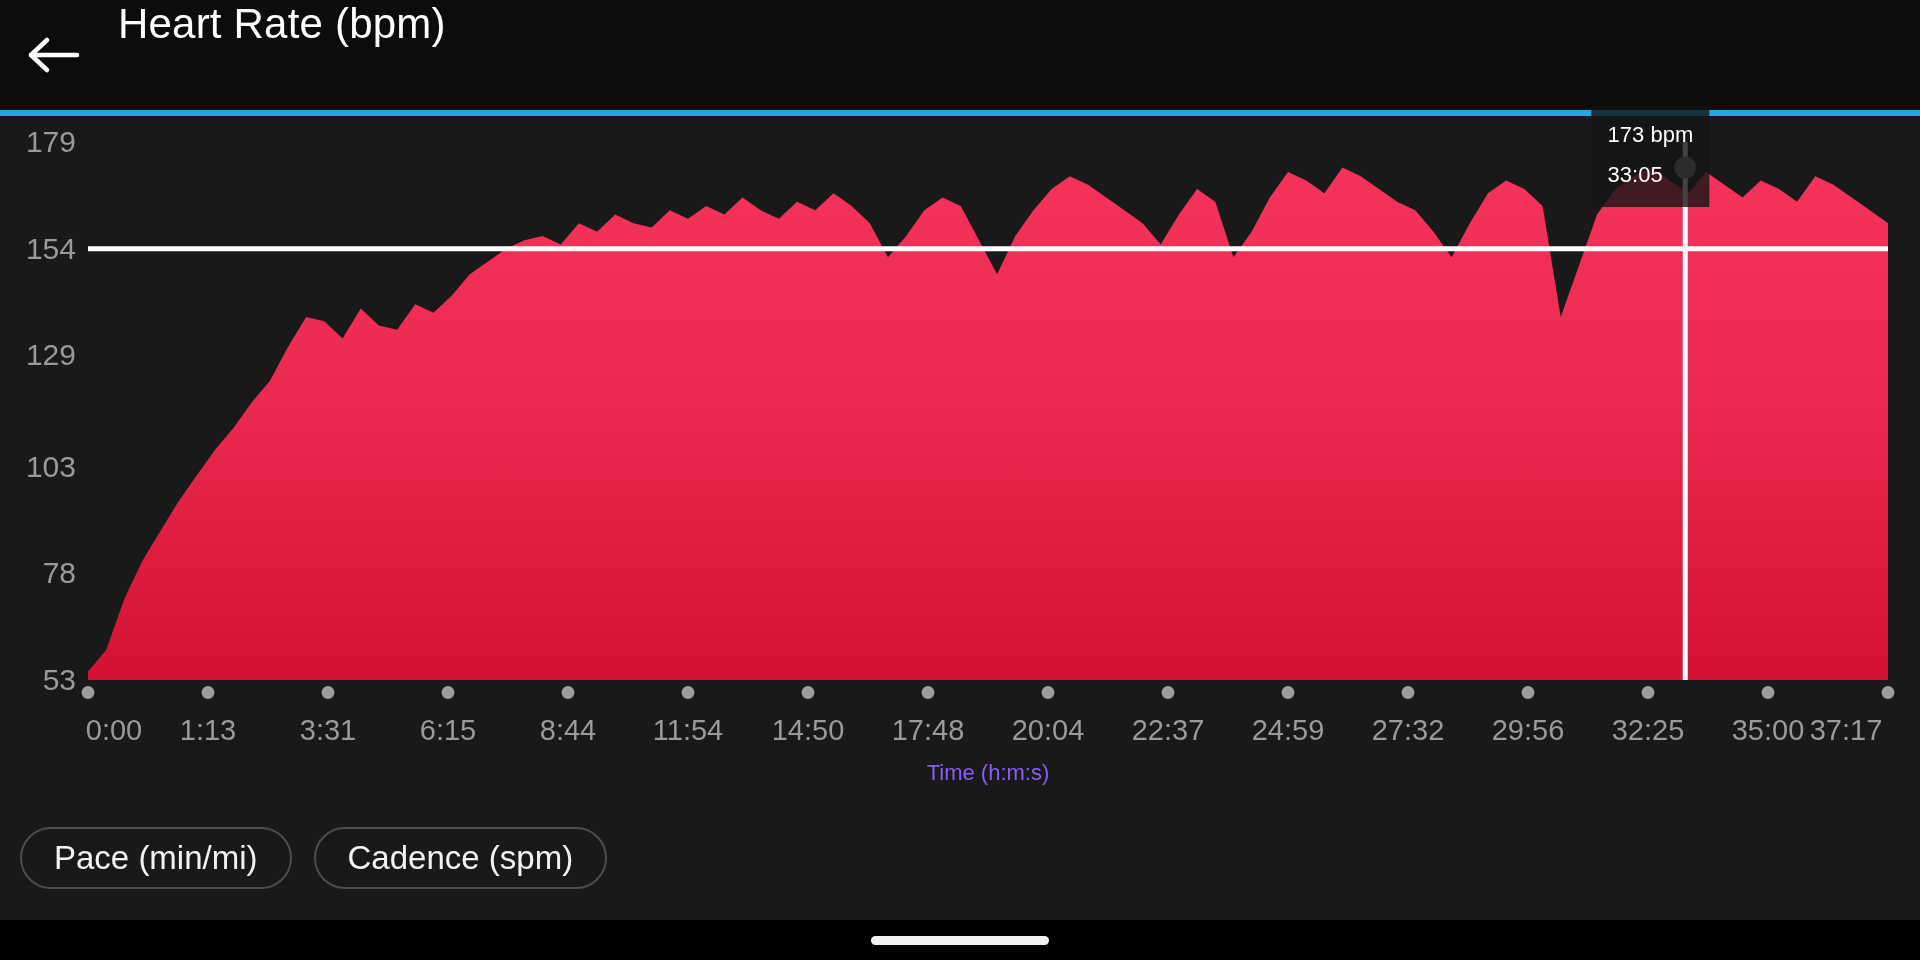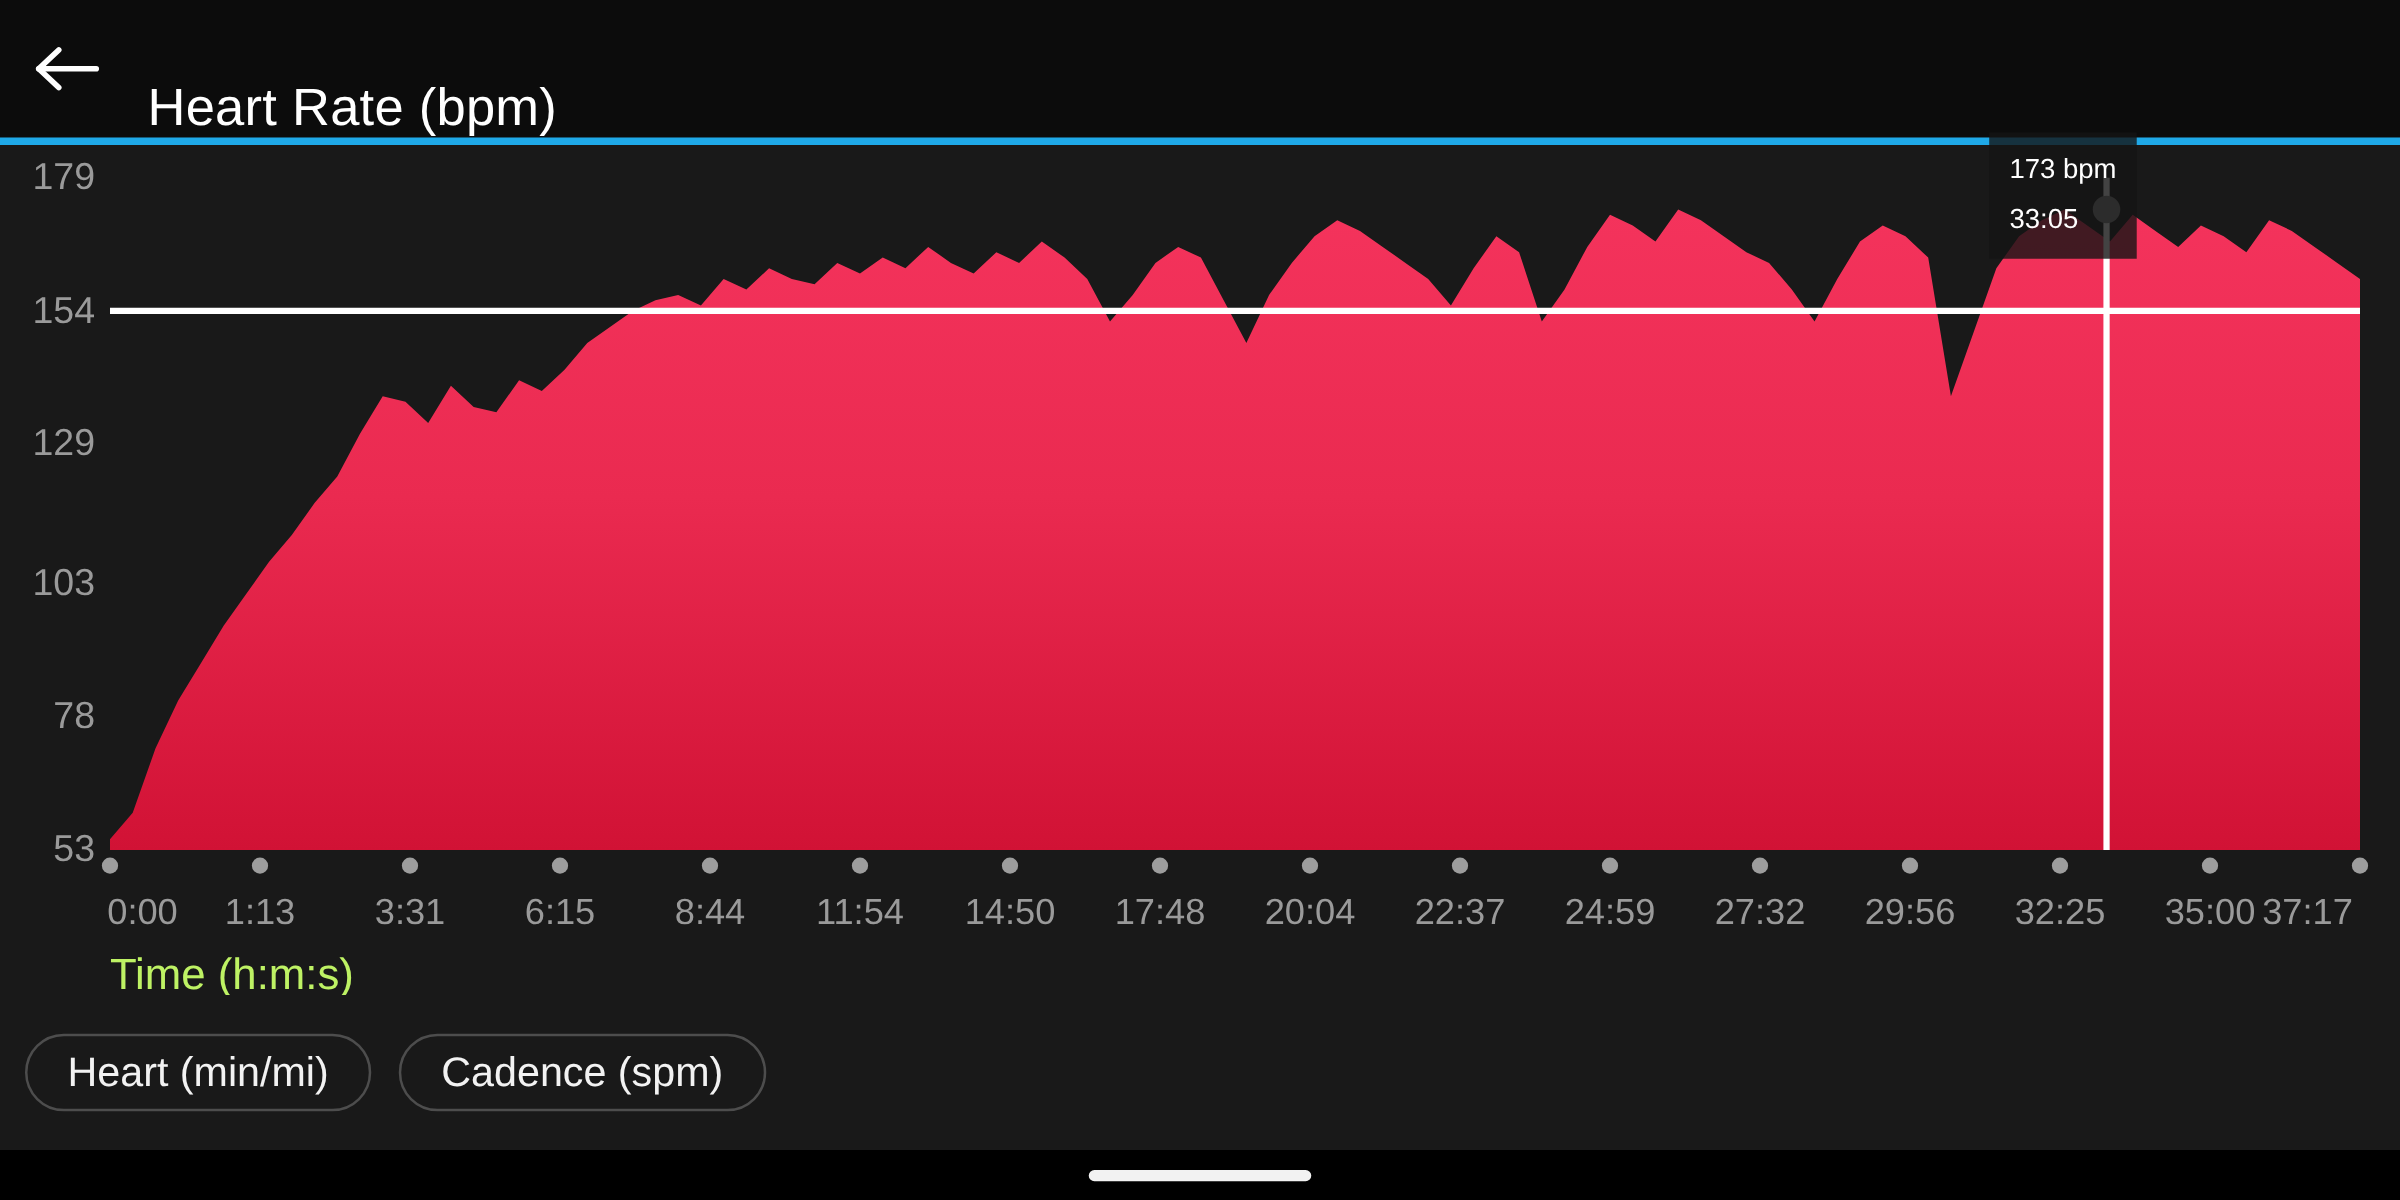--- a/index.html
+++ b/index.html
@@ -8,21 +8,21 @@
     background:#000;
     font-family:"Liberation Sans", sans-serif;
     overflow:hidden;
   }
   #app { position:relative; width:1920px; height:960px; background:#141414; }
 
   
   .header {
     position:absolute; left:0; top:0; width:1920px; height:110px;
     background:#0c0c0c;
-    display:flex; align-items:flex-end;
+    display:flex; align-items:flex-start;
   }
   .back-btn {
     width:108px; height:110px;
     display:flex; align-items:center; justify-content:center;
     cursor:pointer;
   }
   .back-btn svg { display:block; }
   .page-title {
     color:#ffffff;
     font-size:42px;
@@ -73,23 +73,23 @@
     position:absolute;
     top:28px;
     color:#9a9a9a;
     font-size:29px;
     white-space:nowrap;
     transform:translateX(-50%);
   }
   .axis-title {
     position:absolute;
     left:0; top:74px; width:1800px;
-    text-align:left;
-    color:#bef264;
-    font-size:35px;
+    text-align:center;
+    color:#8b5cf6;
+    font-size:22px;
     white-space:nowrap;
   }
 
   
   .tooltip {
     position:absolute;
     background:rgba(20,20,20,0.80);
     padding:9px 16px 12px 16px;
     pointer-events:none;
   }
@@ -221,21 +221,21 @@
         <div class="xtick" style="left: 1560px;"></div>
         <div class="xlab" style="left: 1560px;">32:25</div>
         <div class="xtick" style="left: 1680px;"></div>
         <div class="xlab" style="left: 1680px;">35:00</div>
         <div class="xtick" style="left: 1800px;"></div>
         <div class="xlab" style="left: 1758px;">37:17</div>
       </div>
   </div>
 
   <div class="metric-row">
-    <button class="pill">Heart (min/mi)</button>
+    <button class="pill">Pace (min/mi)</button>
     <button class="pill">Cadence (spm)</button>
   </div>
 
   <div class="navbar">
     <div class="nav-pill"></div>
   </div>
 
 </div>
 
 </body></html>

